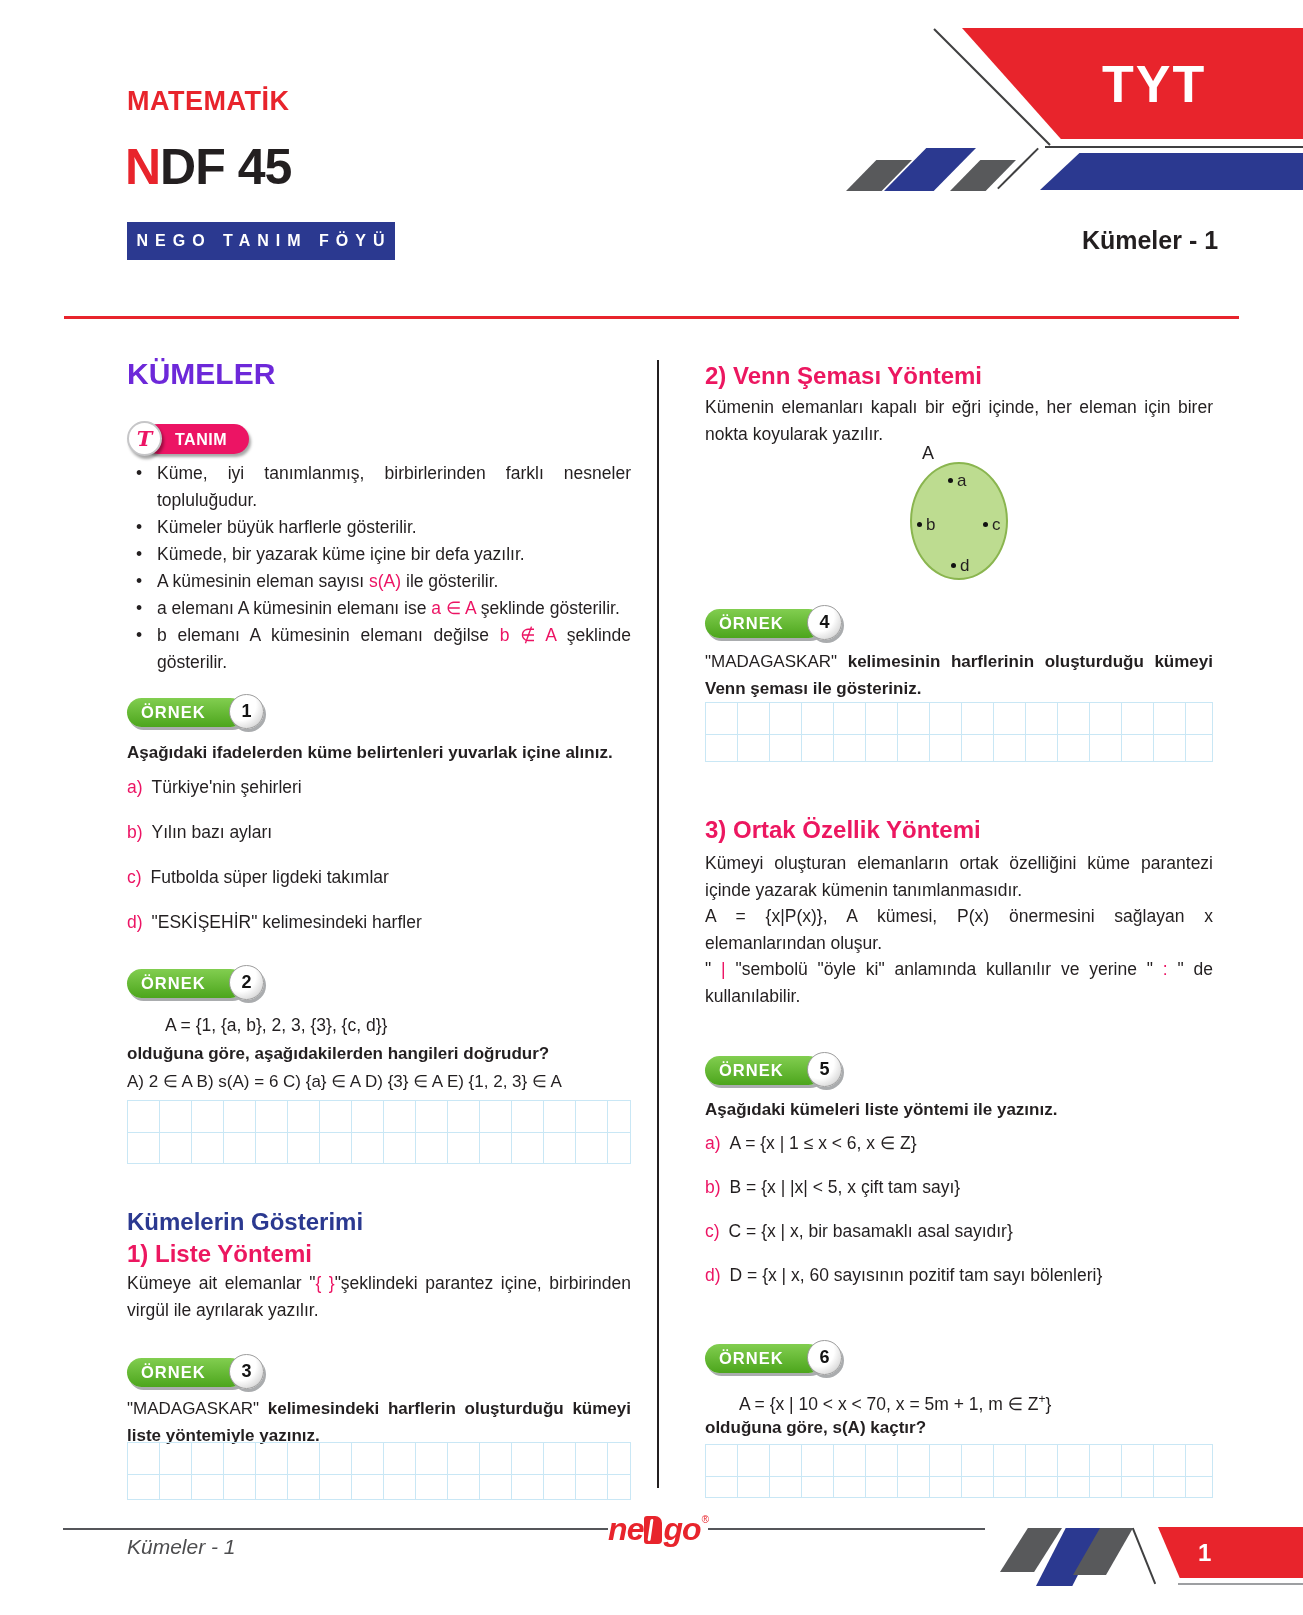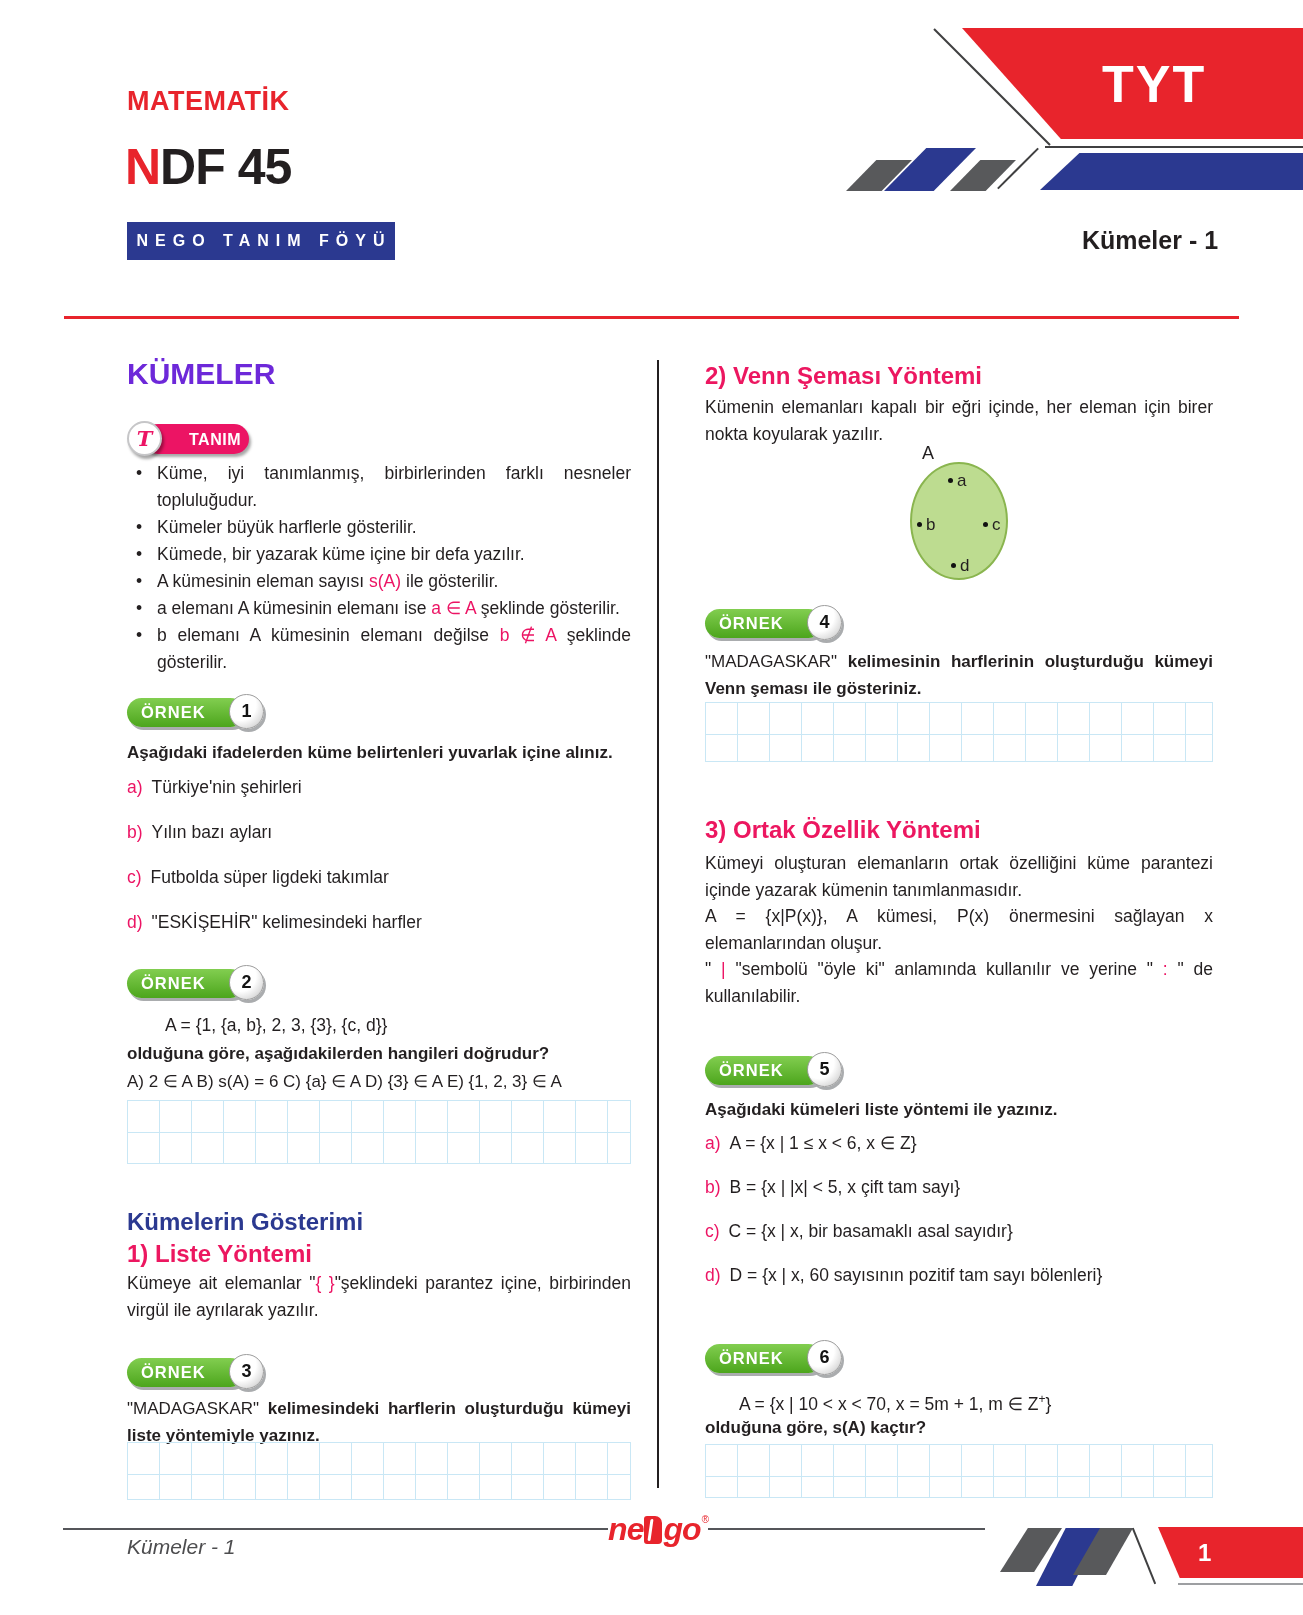--- a/index.html
+++ b/index.html
@@ -55,21 +55,21 @@
     background-size:32px 32px; }
 
   
   .tanim { height:36px; width:130px; }
   .tanim-circle { position:absolute; left:0; top:0; width:35px; height:35px; border-radius:50%;
     background:#fff; border:2px solid #c6c6c8; box-shadow:2px 3px 3px rgba(0,0,0,.35);
     color:#ec1464; font-family:"DejaVu Serif", serif; font-style:italic; font-weight:bold; font-size:21px;
     display:flex; align-items:center; justify-content:center; z-index:2; }
   .tanim-pill { position:absolute; left:16px; top:3px; height:30px; width:106px; background:#ec1464;
     border-radius:15px; color:#fff; font-weight:bold; font-size:16px; letter-spacing:.5px;
-    display:flex; align-items:center; padding-left:46px; box-shadow:2px 3px 3px rgba(0,0,0,.35); z-index:1; }
+    display:flex; align-items:center; padding-left:32px; box-shadow:2px 3px 3px rgba(0,0,0,.35); z-index:1; }
   .ornek { height:37px; width:140px; }
   .ornek-pill { position:absolute; left:0; top:4px; width:118px; height:29px;
     background:linear-gradient(180deg,#82ce50,#4ca51c); border-radius:15px;
     color:#fff; font-weight:bold; font-size:16.5px; letter-spacing:1px;
     display:flex; align-items:center; padding-left:14px; box-shadow:2px 3px 0 #aaacae; z-index:1; }
   .ornek-num { position:absolute; left:102px; top:0; width:35px; height:35px; border-radius:50%;
     background:radial-gradient(circle at 32% 30%, #ffffff 48%, #e2e2e2 72%, #bcbcbc);
     border:1px solid #9d9d9d; box-shadow:2px 3px 0 #aaacae;
     display:flex; align-items:center; justify-content:center;
     font-weight:bold; font-size:18px; color:#141414; z-index:2; }

